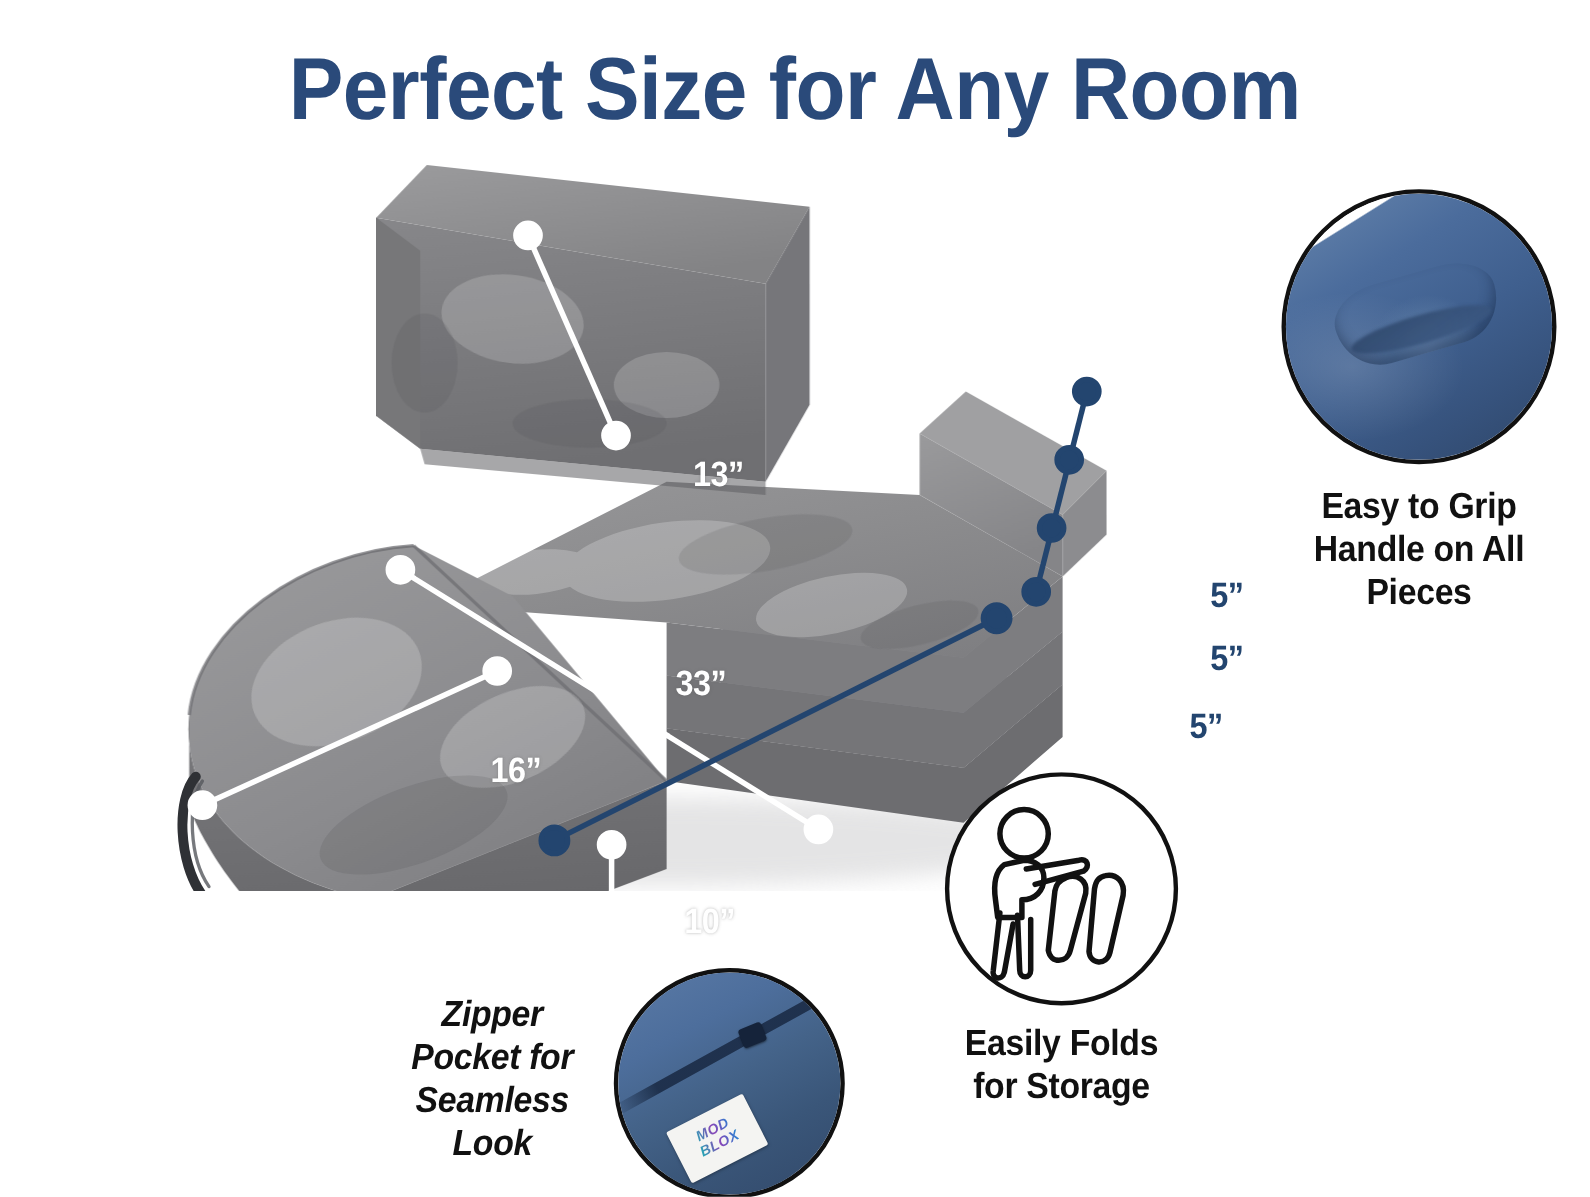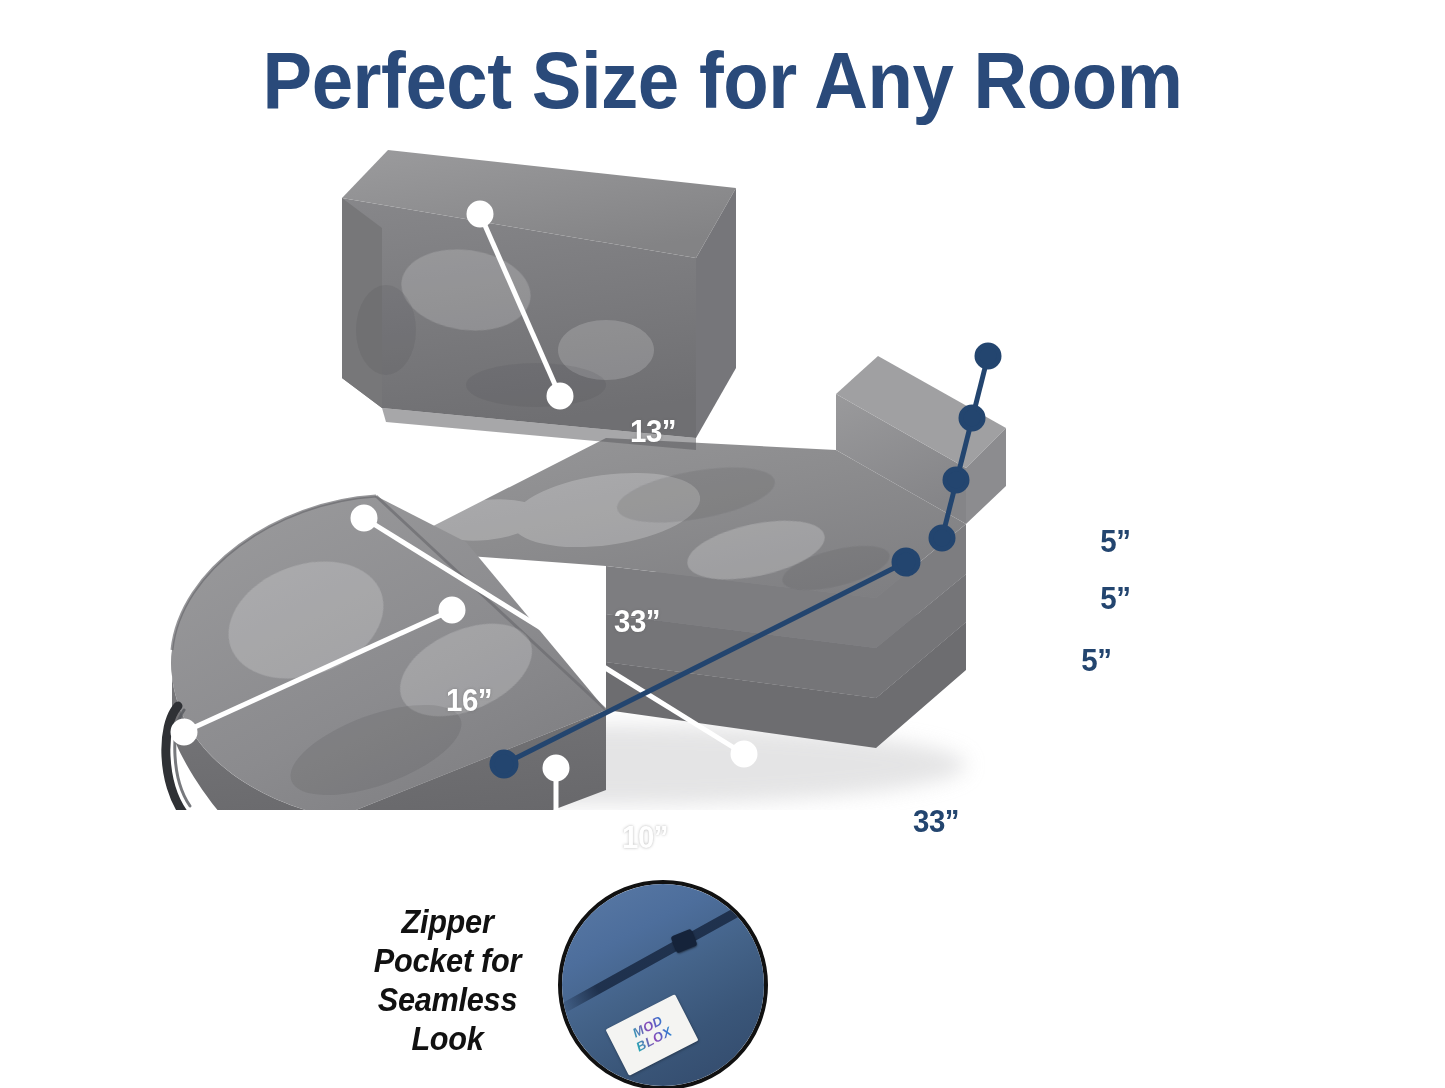--- a/index.html
+++ b/index.html
@@ -355,22 +355,54 @@
     <div class="dim dim-white dim-13">13”</div>
     <div class="dim dim-white dim-33-top">33”</div>
     <div class="dim dim-white dim-16">16”</div>
     <div class="dim dim-white dim-10">10”</div>
     <div class="dim dim-navy dim-5a">5”</div>
     <div class="dim dim-navy dim-5b">5”</div>
     <div class="dim dim-navy dim-5c">5”</div>
     <div class="dim dim-navy dim-33-bottom">33”</div>
   </div>
 
-
-
+  <div class="feature f-handle">
+    <div class="circle-photo">
+      <div class="fabric-blue"></div>
+      <div class="handle-strap"></div>
+    </div>
+    <div class="caption">Easy to Grip Handle on All Pieces</div>
+  </div>
+
+
+  <div class="feature f-folds">
+    <div class="circle-icon">
+      <svg width="204" height="204" viewBox="0 0 204 204">
+        <g fill="none" stroke="#111111" stroke-width="5" stroke-linejoin="round" stroke-linecap="round">
+
+          <circle cx="68" cy="52" r="22"></circle>
+
+          <path d="M 50 80 C 42 86, 40 98, 42 112 L 44 128 L 66 128 L 66 112
+                   C 78 112, 86 104, 86 92 C 86 82, 78 76, 68 76 Z"></path>
+
+          <path d="M 70 84 L 118 76 C 126 74, 128 82, 122 86 L 78 98"></path>
+
+          <path d="M 46 124 L 40 176 C 38 184, 48 186, 50 178 L 58 134"></path>
+          <path d="M 62 126 L 64 176 C 64 184, 74 184, 74 176 L 74 130"></path>
+
+          <path d="M 106 92 C 116 88, 126 94, 124 106 L 110 158
+                   C 107 170, 92 170, 90 158 L 96 104 C 97 98, 100 94, 106 92 Z"></path>
+
+          <path d="M 142 90 C 152 88, 160 96, 158 108 L 146 160
+                   C 143 172, 128 171, 127 159 L 132 102 C 133 95, 136 91, 142 90 Z"></path>
+        </g>
+      </svg>
+    </div>
+    <div class="caption">Easily Folds for Storage</div>
+  </div>
 
   <div class="feature f-zipper">
     <div class="caption">Zipper Pocket for Seamless Look</div>
     <div class="circle-photo">
       <div class="fabric-blue2"></div>
       <div class="zip-seam"></div>
       <div class="zip-pull"></div>
       <div class="brand-tag">
         <div class="tag-txt">
           <span>MOD</span>

